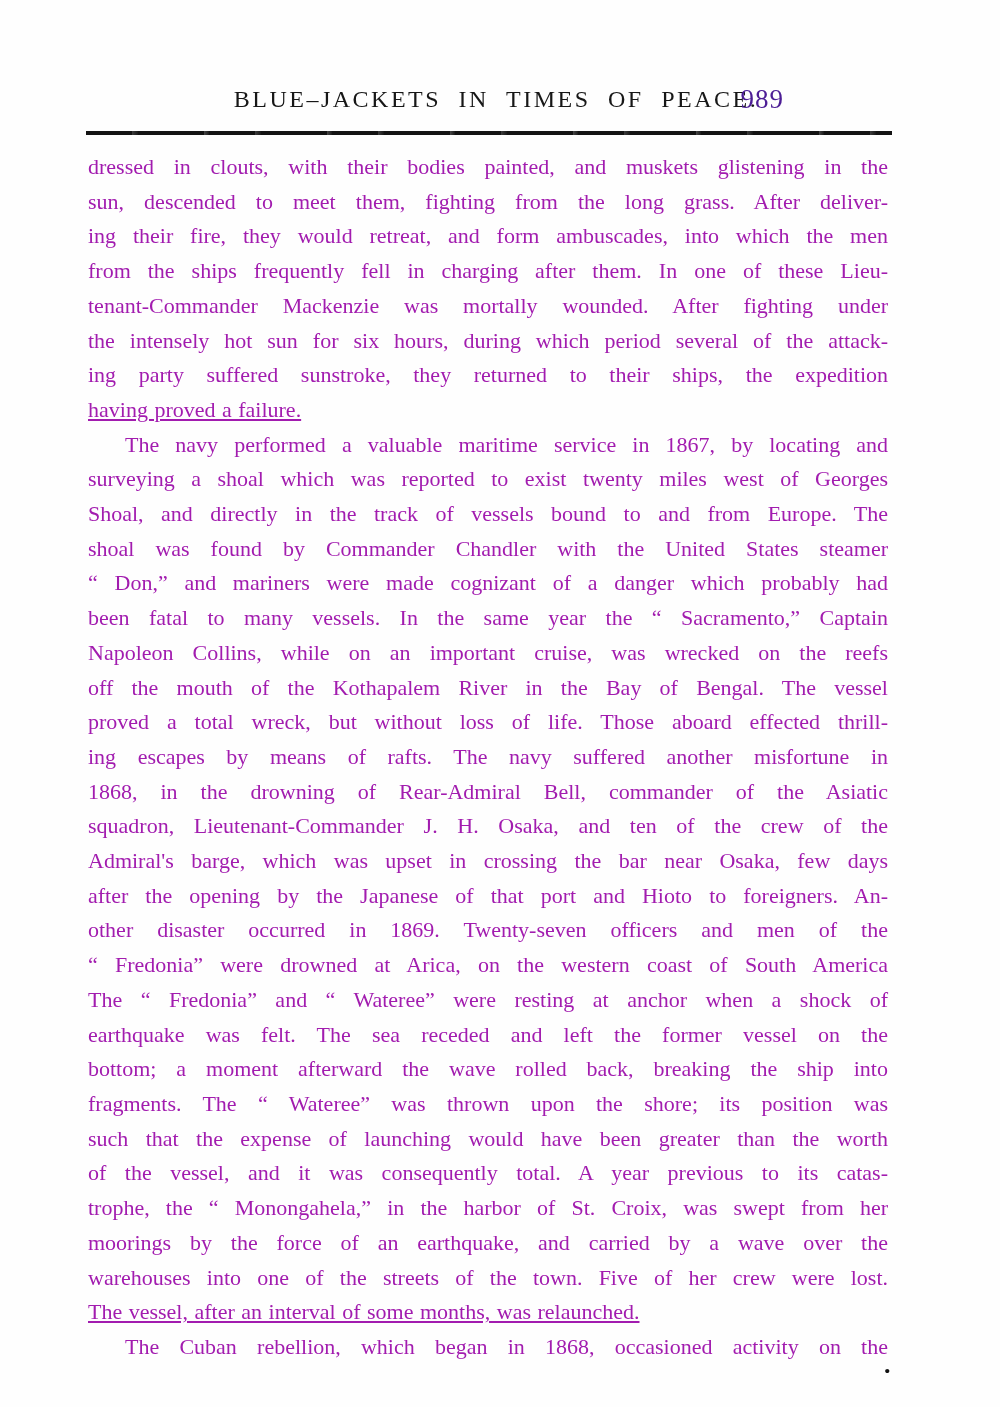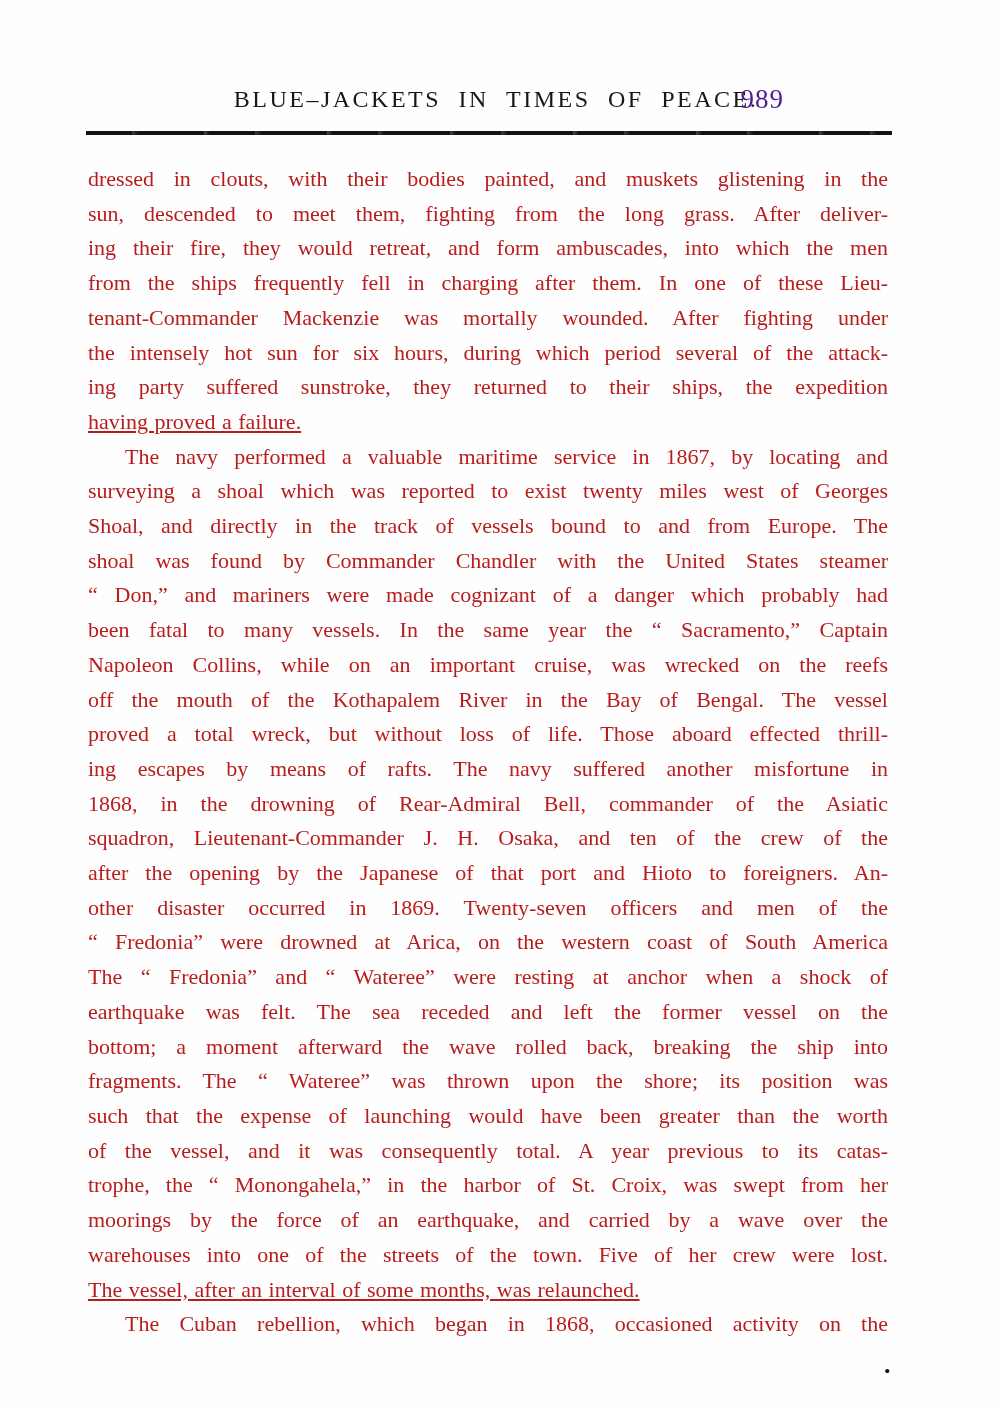--- a/index.html
+++ b/index.html
@@ -51,26 +51,26 @@
     background: repeating-linear-gradient(
       90deg,
       #131313 0px, #131313 46px,
       #3d3d3d 46px, #181818 52px,
       #131313 52px, #131313 118px,
       #474747 118px, #1a1a1a 123px
     );
   }
   .body-text {
     position: absolute;
-    top: 162px;
+    top: 150px;
     left: 88px;
     width: 800px;
     font-size: 22px;
     line-height: 34.7px;
-    color: #b91c1c;
+    color: #a21caf;
   }
   .line {
     text-align: justify;
     text-align-last: justify;
     white-space: normal;
     word-spacing: 1px;
   }
   .line.par-last {
     text-align-last: left;
     text-decoration: underline;
@@ -116,20 +116,21 @@
     <div class="line">Shoal, and directly in the track of vessels bound to and from Europe.  The</div>
     <div class="line">shoal was found by Commander Chandler with the United States steamer</div>
     <div class="line">“ Don,” and mariners were made cognizant of a danger which probably had</div>
     <div class="line">been fatal to many vessels.  In the same year the “ Sacramento,” Captain</div>
     <div class="line">Napoleon Collins, while on an important cruise, was wrecked on the reefs</div>
     <div class="line">off the mouth of the Kothapalem River in the Bay of Bengal.  The vessel</div>
     <div class="line">proved a total wreck, but without loss of life.  Those aboard effected thrill-</div>
     <div class="line">ing escapes by means of rafts.  The navy suffered another misfortune in</div>
     <div class="line">1868, in the drowning of Rear-Admiral Bell, commander of the Asiatic</div>
     <div class="line">squadron, Lieutenant-Commander J. H. Osaka, and ten of the crew of the</div>
+    <div class="line">Admiral's barge, which was upset in crossing the bar near Osaka, few days</div>
     <div class="line">after the opening by the Japanese of that port and Hioto to foreigners.  An-</div>
     <div class="line">other disaster occurred in 1869.  Twenty-seven officers and men of the</div>
     <div class="line">“ Fredonia” were drowned at Arica, on the western coast of South America</div>
     <div class="line">The “ Fredonia” and “ Wateree” were resting at anchor when a shock of</div>
     <div class="line">earthquake was felt.   The sea receded and left the former vessel on the</div>
     <div class="line">bottom; a moment afterward the wave rolled back, breaking the ship into</div>
     <div class="line">fragments.  The “ Wateree” was thrown upon the shore; its position was</div>
     <div class="line">such that the expense of launching would have been greater than the worth</div>
     <div class="line">of the vessel, and it was consequently total.  A year previous to its catas-</div>
     <div class="line">trophe, the “ Monongahela,” in the harbor of St. Croix, was swept from her</div>

